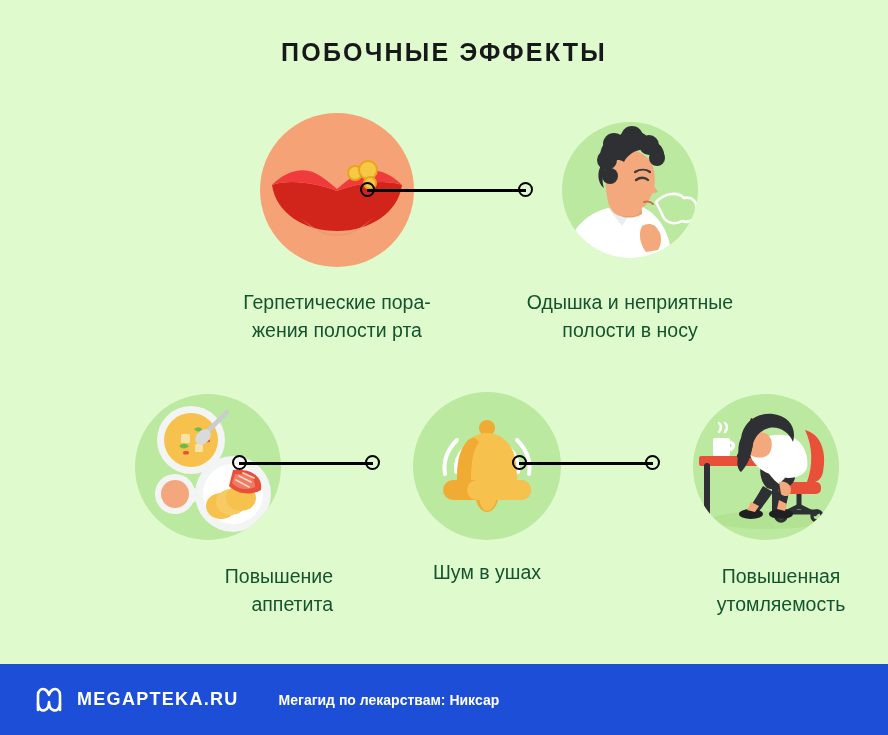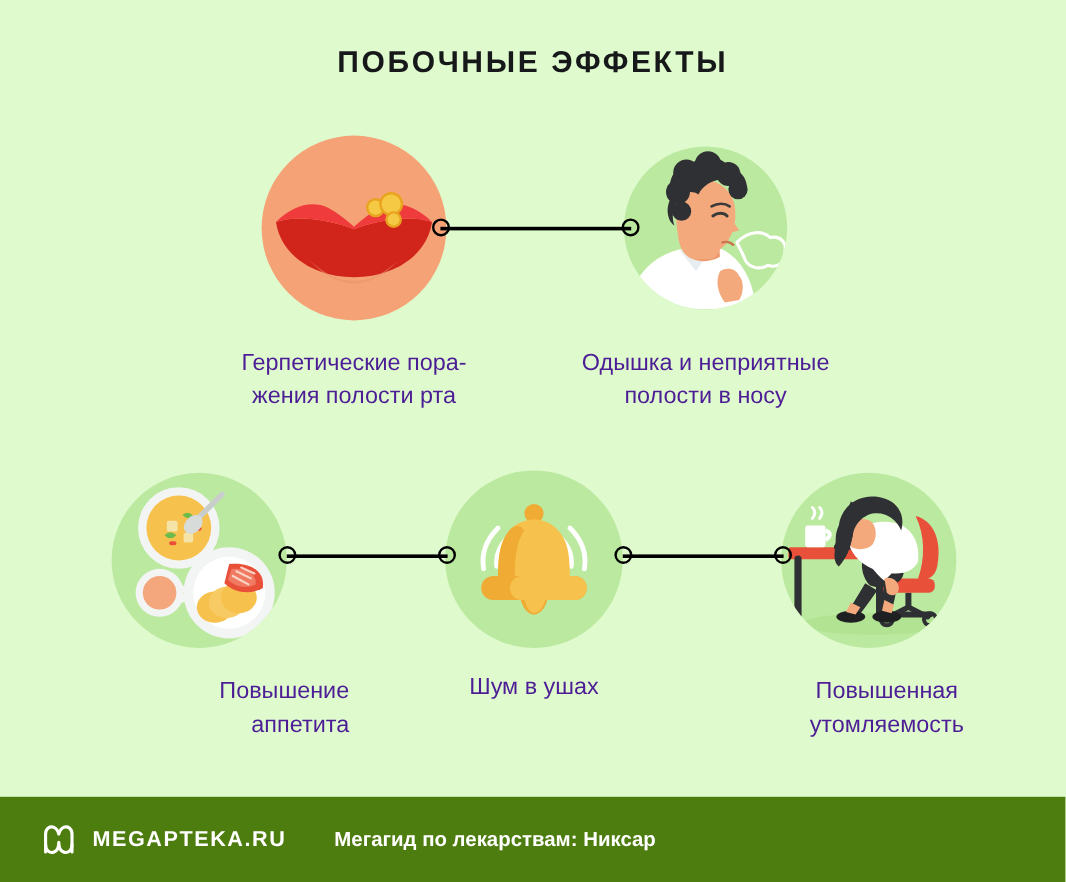--- a/index.html
+++ b/index.html
@@ -11,20 +11,21 @@
     height: 735px;
     background: #dffbce;
     font-family: "Liberation Sans", sans-serif;
     overflow: hidden;
     position: relative;
   }
   #page {
     position: absolute;
     inset: 0;
     background: #dffbce;
+    padding-left: 42px;
   }
 
   
   .title {
     position: absolute;
     top: 38px;
     left: 0;
     width: 888px;
     text-align: center;
     font-size: 25px;
@@ -40,21 +41,21 @@
   .circle {
     position: absolute;
     border-radius: 50%;
     overflow: hidden;
   }
   .label {
     position: absolute;
     text-align: center;
     font-size: 19.5px;
     line-height: 28px;
-    color: #4c1d95;
+    color: #14532d;
     white-space: pre-line;
   }
 
   
   .connector {
     position: absolute;
     height: 16px;
   }
   .connector .line {
     position: absolute;
@@ -77,41 +78,41 @@
   .connector .dot.left  { left: 0; }
   .connector .dot.right { right: 0; }
 
   
   .footer {
     position: absolute;
     left: 0;
     bottom: 0;
     width: 888px;
     height: 71px;
-    background: #4d7c0f;
+    background: #1d4ed8;
     display: flex;
     align-items: center;
   }
   .footer .logo-mark {
     margin-left: 34px;
     width: 30px;
     height: 28px;
     flex: none;
   }
   .footer .brand {
     margin-left: 13px;
     color: #ffffff;
     font-size: 18px;
     font-weight: bold;
     letter-spacing: 1.3px;
   }
   .footer .tagline {
     margin-left: 40px;
     color: #ffffff;
-    font-size: 17px;
+    font-size: 14px;
     font-weight: bold;
   }
   svg { display: block; }
 </style>
 </head>
 <body>
 
 <div id="page">
 
   <div class="title">ПОБОЧНЫЕ ЭФФЕКТЫ</div>

